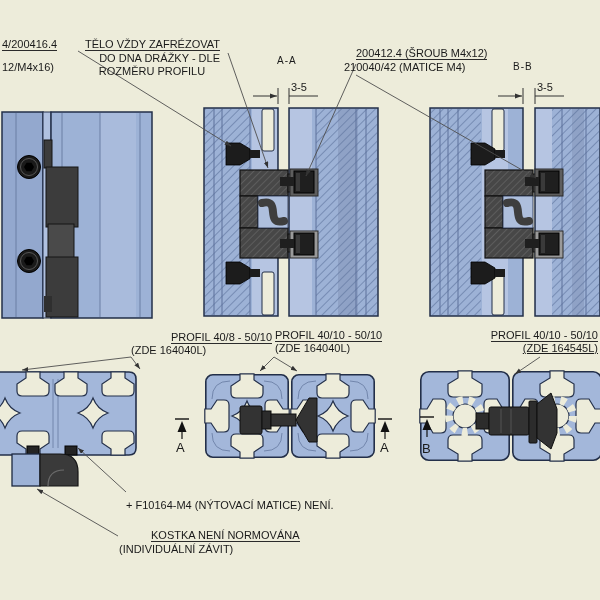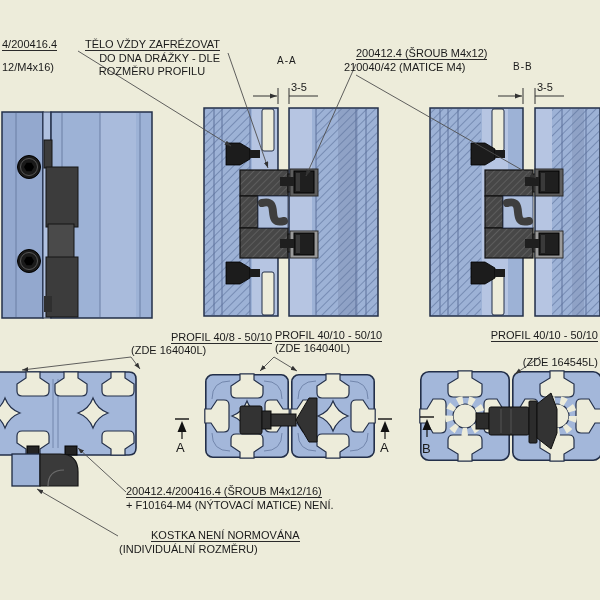--- a/index.html
+++ b/index.html
@@ -280,25 +280,24 @@
 <div class="t" style="left:291px;top:81px;">3-5</div>
 <div class="t" style="left:537px;top:81px;">3-5</div>
 
 <div class="t" style="left:131px;top:331px;padding-left:40px;"><span class="ul">PROFIL 40/8 - 50/10</span></div>
 <div class="t" style="left:131px;top:344px;">(ZDE 164040L)</div>
 
 <div class="t" style="left:275px;top:329px;"><span class="ul">PROFIL 40/10 - 50/10</span></div>
 <div class="t" style="left:275px;top:342px;">(ZDE 164040L)</div>
 
 <div class="t ral" style="left:468px;top:329px;width:130px;"><span class="ul">PROFIL 40/10 - 50/10</span></div>
-<div class="t ral" style="left:468px;top:356px;width:130px;">(ZDE 164545L)</div>
-
-<div class="t" style="left:126px;top:485px;"><span class="ul">200412.4/200416.4 (ŠROUB M4x12/16)</span></div>
+<div class="t ral" style="left:468px;top:342px;width:130px;text-decoration:underline;">(ZDE 164545L)</div>
+
 <div class="t" style="left:126px;top:499px;">+ F10164-M4 (NÝTOVACÍ MATICE) NENÍ.</div>
 
 <div class="t" style="left:119px;top:529px;padding-left:32px;"><span class="ul">KOSTKA NENÍ NORMOVÁNA</span></div>
-<div class="t" style="left:119px;top:543px;">(INDIVIDUÁLNÍ ROZMĚRU)</div>
+<div class="t" style="left:119px;top:543px;">(INDIVIDUÁLNÍ ZÁVIT)</div>
 
 <div class="t ltr" style="left:176px;top:442px;">A</div>
 <div class="t ltr" style="left:380px;top:442px;">A</div>
 <div class="t ltr" style="left:422px;top:443px;">B</div>
 
 </div>
 
 </body></html>

